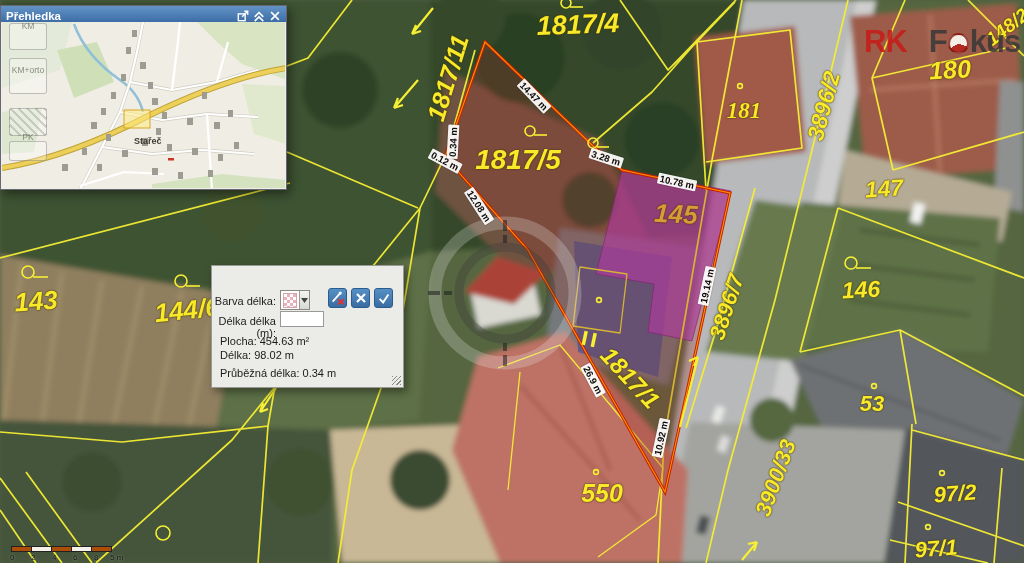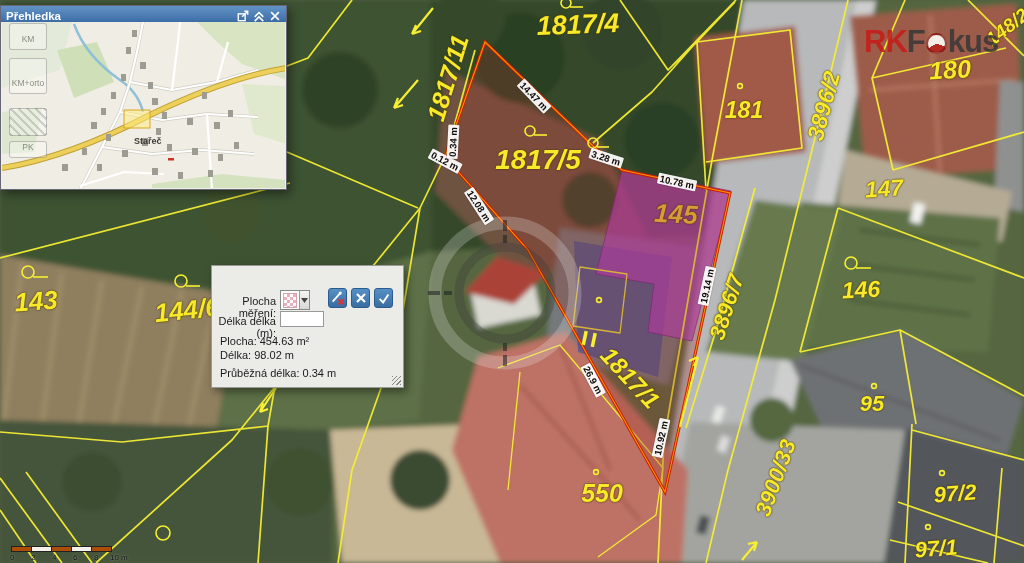--- a/index.html
+++ b/index.html
@@ -7,21 +7,21 @@
     font-family:"Liberation Sans",sans-serif;background:#4d5e41;}
   #map-svg{position:absolute;left:0;top:0;z-index:0;}
   #labels-layer{position:absolute;left:0;top:0;width:1024px;height:563px;z-index:2;pointer-events:none;}
   .plabel{position:absolute;font-family:"Liberation Sans",sans-serif;font-style:italic;font-weight:bold;
     color:#f8ea28;text-shadow:0 0 2px rgba(70,50,0,.95),0 0 1px rgba(70,50,0,.9);white-space:nowrap;line-height:1;}
   .mlabel{position:absolute;background:rgba(255,255,255,.93);color:#0a0a0a;font-size:9.5px;font-weight:bold;
     line-height:11px;padding:0 2px;border-radius:1px;box-shadow:0 0 1px rgba(0,0,0,.7);white-space:nowrap;}
   
   #watermark{position:absolute;left:864px;top:24px;z-index:3;display:flex;align-items:center;
     font-weight:bold;font-size:31px;letter-spacing:-1px;}
-  .wm-rk{color:rgba(198,28,24,.88);margin-right:0;}
+  .wm-rk{color:rgba(198,28,24,.88);margin-right:22px;}
   .wm-f{color:rgba(55,55,55,.85);}
   .wm-badge{display:inline-block;width:21px;height:21px;border-radius:50%;margin:3px 1px 0 1px;
     background:conic-gradient(from 110deg,#b52a20 0 130deg,#f3efe6 130deg 360deg);
     border:2px solid rgba(130,25,20,.8);box-sizing:border-box;}
   
   #scalebar{position:absolute;left:12px;top:546px;z-index:3;width:120px;height:18px;}
   .sb-bar{display:flex;height:6px;}
   .sb-seg{width:21px;height:6px;border:1px solid #222;margin-left:-1px;box-sizing:border-box;}
   .sb-o{background:#ad4e08;} .sb-w{background:#f4f1ea;}
   .sb-ticks{position:relative;height:10px;}
@@ -32,21 +32,21 @@
   .ticon{display:block;}
   
   #minimap{position:absolute;left:0;top:5px;width:287px;height:185px;z-index:6;background:#f0eee4;
     border:1px solid #667;box-shadow:3px 4px 10px rgba(0,0,0,.45);box-sizing:border-box;}
   .mm-title{height:16px;background:linear-gradient(#6394c6,#3d6da6);display:flex;align-items:flex-end;
     padding:0 5px;color:#fff;font-weight:bold;font-size:11.5px;}
   .mm-body{position:absolute;top:16px;left:1px;right:1px;bottom:1px;overflow:hidden;background:#f0eee4;}
   .mm-town{position:absolute;left:132px;top:114px;font-size:9px;font-weight:bold;color:#3d3d35;}
   .mm-layer{position:absolute;left:7px;width:38px;background:rgba(255,255,255,.30);
     border:1px solid rgba(90,90,90,.35);border-radius:3px;color:rgba(70,70,58,.6);
-    font-size:8.5px;display:flex;align-items:flex-end;justify-content:center;padding-bottom:5px;box-sizing:border-box;}
+    font-size:8.5px;display:flex;align-items:flex-end;justify-content:center;padding-bottom:18px;box-sizing:border-box;}
   .mm-layer.hatch{background-image:repeating-linear-gradient(45deg,rgba(110,110,110,.28) 0 2px,transparent 2px 6px);}
   
   #measure-panel{position:absolute;left:211px;top:265px;width:191px;height:121px;z-index:6;
     background:#ebebe8;border:1px solid #9a9a94;box-shadow:3px 4px 8px rgba(0,0,0,.4);
     box-sizing:content-box;font-size:11px;color:#1c1c1c;}
   .mp-title{position:absolute;top:0;left:0;right:0;height:18px;background:linear-gradient(#fdd53a,#efba10);
     border-bottom:1px solid #c79a08;display:flex;align-items:center;padding:0 4px 0 6px;
     font-weight:bold;font-size:11.5px;color:#2e2a10;box-sizing:border-box;}
   .mp-label{position:absolute;left:0;width:64px;text-align:right;}
   .mp-dd{position:absolute;left:68px;top:24px;width:30px;height:20px;background:#fff;
@@ -213,32 +213,32 @@
         <rect x="503" y="343" width="4" height="8"></rect>
           <rect x="503" y="355" width="4" height="11"></rect>
         <rect x="428" y="291" width="12" height="4"></rect>
           <rect x="444" y="291" width="8" height="4"></rect>
       </g>
     </g>
   </svg>
 
   <div id="labels-layer">
       <div class="plabel" style="left: 578px; top: 25px; font-size: 27px; transform: translate(-50%, -50%) rotate(-2deg);">1817/4</div>
-      <div class="plabel" style="left: 538px; top: 160px; font-size: 28px; transform: translate(-50%, -50%) rotate(0deg);">1817/5</div>
+      <div class="plabel" style="left: 518px; top: 160px; font-size: 28px; transform: translate(-50%, -50%) rotate(0deg);">1817/5</div>
       <div class="plabel" style="left: 448px; top: 78px; font-size: 25px; transform: translate(-50%, -50%) rotate(-73deg);">1817/11</div>
       <div class="plabel" style="left: 630px; top: 378px; font-size: 24px; transform: translate(-50%, -50%) rotate(47deg);">1817/1</div>
       <div class="plabel" style="left: 602px; top: 493px; font-size: 25px; transform: translate(-50%, -50%) rotate(0deg);">550</div>
       <div class="plabel" style="left: 36px; top: 301px; font-size: 26px; transform: translate(-50%, -50%) rotate(-4deg);">143</div>
       <div class="plabel" style="left: 187px; top: 310px; font-size: 26px; transform: translate(-50%, -50%) rotate(-6deg);">144/6</div>
       <div class="plabel" style="left: 676px; top: 214px; font-size: 26px; color: rgb(217, 155, 53); transform: translate(-50%, -50%) rotate(3deg);">145</div>
-      <div class="plabel" style="left: 744px; top: 110px; font-size: 23px; transform: translate(-50%, -50%) rotate(0deg);">181</div>
+      <div class="plabel" style="left: 744px; top: 110px; font-size: 23px; transform: translate(-50%, -50%) rotate(0deg); font-family: Liberation Serif, serif;">181</div>
       <div class="plabel" style="left: 950px; top: 70px; font-size: 25px; transform: translate(-50%, -50%) rotate(-3deg);">180</div>
       <div class="plabel" style="left: 884px; top: 189px; font-size: 23px; transform: translate(-50%, -50%) rotate(-4deg);">147</div>
       <div class="plabel" style="left: 861px; top: 290px; font-size: 23px; transform: translate(-50%, -50%) rotate(-3deg);">146</div>
-      <div class="plabel" style="left: 872px; top: 404px; font-size: 22px; transform: translate(-50%, -50%) rotate(0deg);">95</div>
+      <div class="plabel" style="left: 872px; top: 404px; font-size: 22px; transform: translate(-50%, -50%) rotate(0deg);">53</div>
       <div class="plabel" style="left: 955px; top: 494px; font-size: 22px; transform: translate(-50%, -50%) rotate(-4deg);">97/2</div>
       <div class="plabel" style="left: 936px; top: 549px; font-size: 22px; transform: translate(-50%, -50%) rotate(-4deg);">97/1</div>
       <div class="plabel" style="left: 824px; top: 106px; font-size: 23px; transform: translate(-50%, -50%) rotate(-75deg);">3896/2</div>
       <div class="plabel" style="left: 727px; top: 307px; font-size: 22px; transform: translate(-50%, -50%) rotate(-72deg);">3896/7</div>
       <div class="plabel" style="left: 776px; top: 478px; font-size: 22px; transform: translate(-50%, -50%) rotate(-70deg);">3900/33</div>
       <div class="plabel" style="left: 1007px; top: 27px; font-size: 19px; transform: translate(-50%, -50%) rotate(-38deg);">148/2</div>
       <div class="mlabel" style="left: 534px; top: 96px; transform: translate(-50%, -50%) rotate(46deg);">14.47 m</div>
       <div class="mlabel" style="left: 606px; top: 158px; transform: translate(-50%, -50%) rotate(18deg);">3.28 m</div>
       <div class="mlabel" style="left: 677px; top: 182px; transform: translate(-50%, -50%) rotate(12deg);">10.78 m</div>
       <div class="mlabel" style="left: 707px; top: 286px; transform: translate(-50%, -50%) rotate(-78deg);">19.14 m</div>
@@ -263,21 +263,21 @@
       <div class="sb-seg sb-o"></div>
       <div class="sb-seg sb-w"></div>
       <div class="sb-seg sb-o"></div>
     </div>
     <div class="sb-ticks" id="sb-ticks">
         <span class="sb-tick" style="left: -2px;">0</span>
         <span class="sb-tick" style="left: 19px;">2</span>
         <span class="sb-tick" style="left: 40px;">4</span>
         <span class="sb-tick" style="left: 61px;">6</span>
         <span class="sb-tick" style="left: 82px;">8</span>
-        <span class="sb-tick" style="left: 98px;">10 m</span>
+        <span class="sb-tick" style="left: 98px;">5 m</span>
       </div>
   </div>
 
   <div id="minimap">
     <div class="mm-title">
       <span>Přehledka</span>
       <span class="ticons">
         <svg class="ticon" width="12" height="12" viewBox="0 0 14 14" stroke="#fff" stroke-width="1.6" fill="none">
           <rect x="1.5" y="4.5" width="8" height="8"></rect>
             <path d="M6,8 L12.5,1.5 M8.5,1.5 L12.5,1.5 L12.5,5.5"></path>
@@ -349,21 +349,21 @@
           <div class="mm-layer" style="top: 1px; height: 27px;">KM</div>
           <div class="mm-layer" style="top: 36px; height: 36px;">KM+orto</div>
           <div class="mm-layer hatch" style="top: 86px; height: 28px;"></div>
           <div class="mm-layer" style="top: 119px; height: 17px;">PK</div>
         </div>
     </div>
   </div>
 
   <div id="measure-panel">
 
-    <div class="mp-label" style="top:29px">Plocha měření:</div>
+    <div class="mp-label" style="top:29px">Barva délka:</div>
     <div class="mp-dd">
       <div class="mp-swatch"></div>
       <div class="mp-dd-btn">
         <svg width="7" height="5" viewBox="0 0 7 5">
             <polygon points="0,0 7,0 3.5,5" fill="#444"></polygon>
           </svg>
       </div>
     </div>
 
     <button class="mp-btn" style="left:116px">

